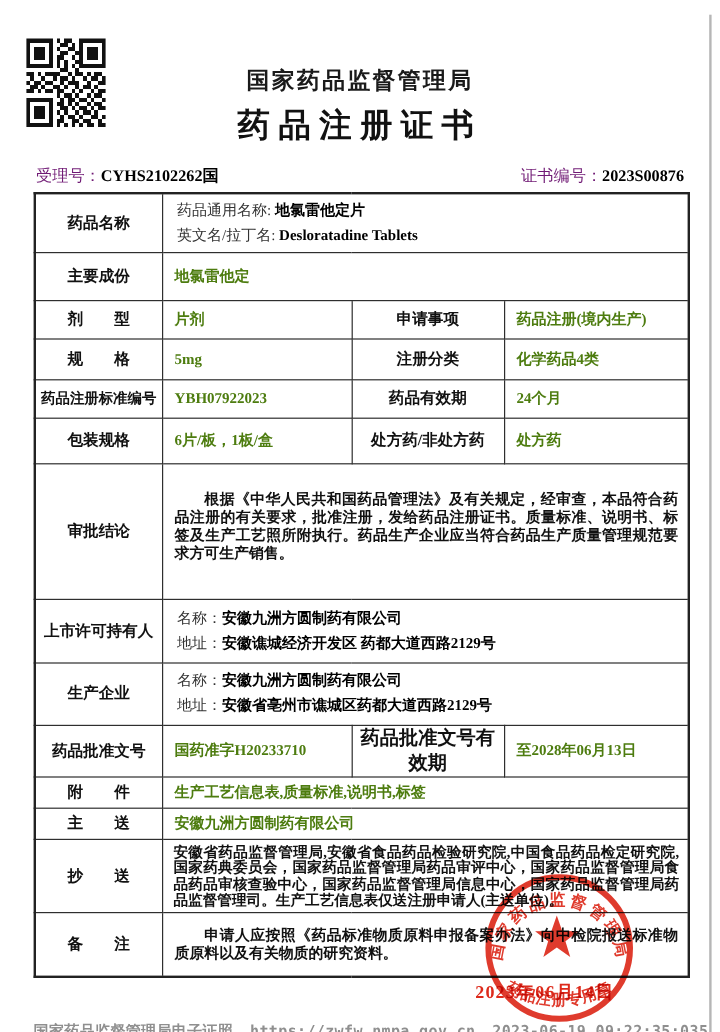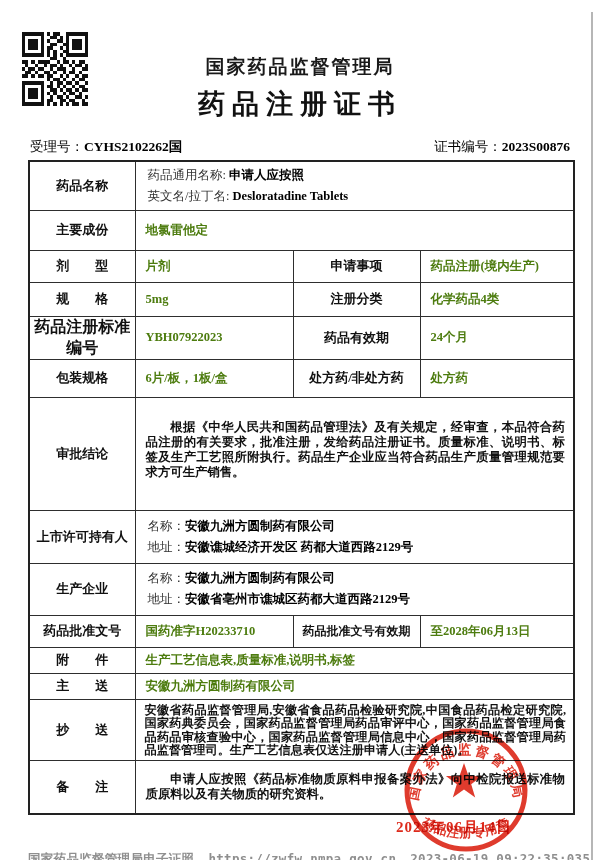--- a/index.html
+++ b/index.html
@@ -7,21 +7,21 @@
         font-family:"Liberation Serif","DejaVu Serif",serif;color:#1c1c1c;margin-top:12px;}
   .qr{position:absolute;left:22px;top:20px;width:66px;height:74px;}
   .org-title{position:absolute;left:0;top:42px;width:600px;text-align:center;
              font-family:"DejaVu Sans","Liberation Sans",sans-serif;
              font-weight:bold;font-size:19px;letter-spacing:2px;color:#1a1a1a;}
   .doc-title{position:absolute;left:0;top:74px;width:600px;text-align:center;
              font-weight:bold;font-size:27px;letter-spacing:7px;color:#111;}
   .meta-row{position:absolute;left:0;top:126px;width:600px;font-size:13.5px;}
   .meta-left{position:absolute;left:30px;}
   .meta-right{position:absolute;right:30px;}
-  .meta-row .lbl{font-weight:normal;color:#000000;}
+  .meta-row .lbl{font-weight:normal;color:#701a75;}
   .meta-row .val{font-weight:bold;color:#000;}
   table.cert{position:absolute;left:28px;top:148px;width:545px;
              border-collapse:collapse;table-layout:fixed;}
   table.cert th,table.cert td{border:1.6px solid #2e2e2e;overflow:hidden;}
   table.cert{border:2px solid #222;}
   th.rowlab{font-weight:bold;font-size:13px;text-align:center;padding:0 2px;color:#111;}
   th.collab{font-weight:bold;font-size:13px;text-align:center;padding:0 2px;color:#111;}
   td.val{font-weight:bold;font-size:12.5px;padding:0 6px 0 10px;color:#4d7c0f;}
   td.multi{padding:2px 6px 2px 12px;font-size:12.5px;}
   td.multi .line{line-height:21px;}
@@ -309,21 +309,21 @@
         <col style="width:106px">
         <col style="width:158px">
         <col style="width:127px">
         <col style="width:154px">
       </colgroup>
 
     <tbody>
         <tr style="height:49px">
       <th class="rowlab">药品名称</th>
       <td class="multi" colspan="3">
-        <div class="line"><span class="pfx">药品通用名称: </span><span class="bv">申请人应按照</span></div>
+        <div class="line"><span class="pfx">药品通用名称: </span><span class="bv">地氯雷他定片</span></div>
         <div class="line"><span class="pfx">英文名/拉丁名: </span><span class="bv">Desloratadine Tablets</span></div>
       </td>
     </tr>
 
     <tr style="height:40px">
       <th class="rowlab">主要成份</th>
       <td class="val" colspan="3">地氯雷他定</td>
     </tr>
 
     <tr style="height:32px">
@@ -334,21 +334,21 @@
     </tr>
 
     <tr style="height:34px">
       <th class="rowlab">规　　格</th>
       <td class="val">5mg</td>
       <th class="collab">注册分类</th>
       <td class="val">化学药品4类</td>
     </tr>
 
     <tr style="height:32px">
-      <th class="rowlab" style="font-size:16px">药品注册标准编号</th>
+      <th class="rowlab" style="font-size:12px">药品注册标准编号</th>
       <td class="val">YBH07922023</td>
       <th class="collab">药品有效期</th>
       <td class="val">24个月</td>
     </tr>
 
     <tr style="height:38px">
       <th class="rowlab">包装规格</th>
       <td class="val">6片/板，1板/盒</td>
       <th class="collab">处方药/非处方药</th>
       <td class="val">处方药</td>
@@ -373,21 +373,21 @@
       <th class="rowlab">生产企业</th>
       <td class="multi" colspan="3">
         <div class="line"><span class="pfx">名称：</span><span class="bv">安徽九洲方圆制药有限公司</span></div>
         <div class="line"><span class="pfx">地址：</span><span class="bv">安徽省亳州市谯城区药都大道西路2129号</span></div>
       </td>
     </tr>
 
     <tr style="height:32px">
       <th class="rowlab">药品批准文号</th>
       <td class="val">国药准字H20233710</td>
-      <th class="collab" style="font-size:12px">药品批准文号有效期</th>
+      <th class="collab" style="font-size:16px">药品批准文号有效期</th>
       <td class="val">至2028年06月13日</td>
     </tr>
 
     <tr style="height:26px">
       <th class="rowlab">附　　件</th>
       <td class="val" colspan="3">生产工艺信息表,质量标准,说明书,标签</td>
     </tr>
 
     <tr style="height:26px">
       <th class="rowlab">主　　送</th>

